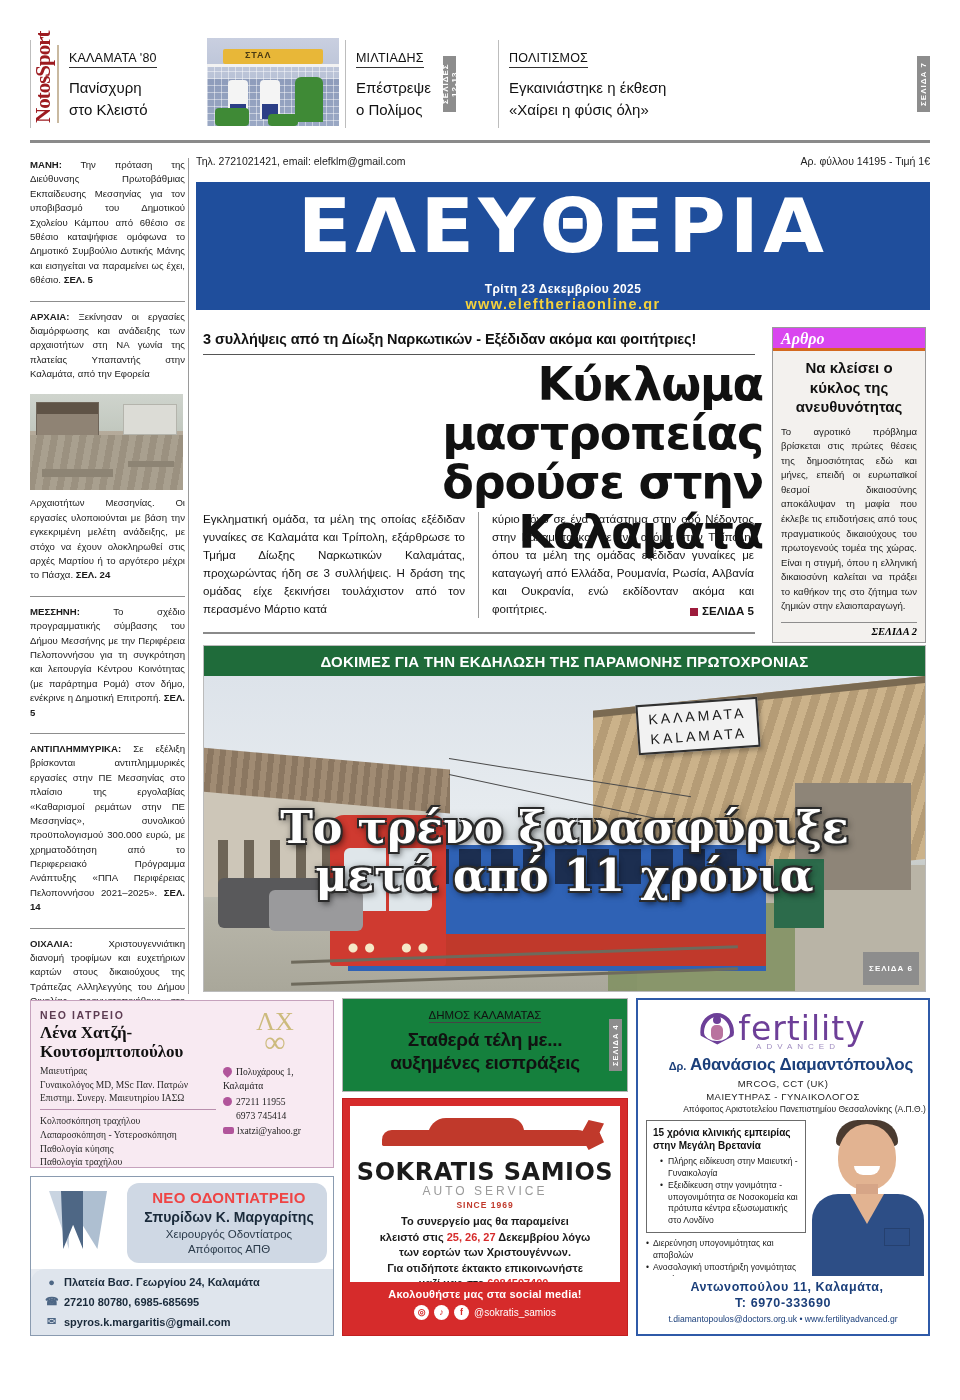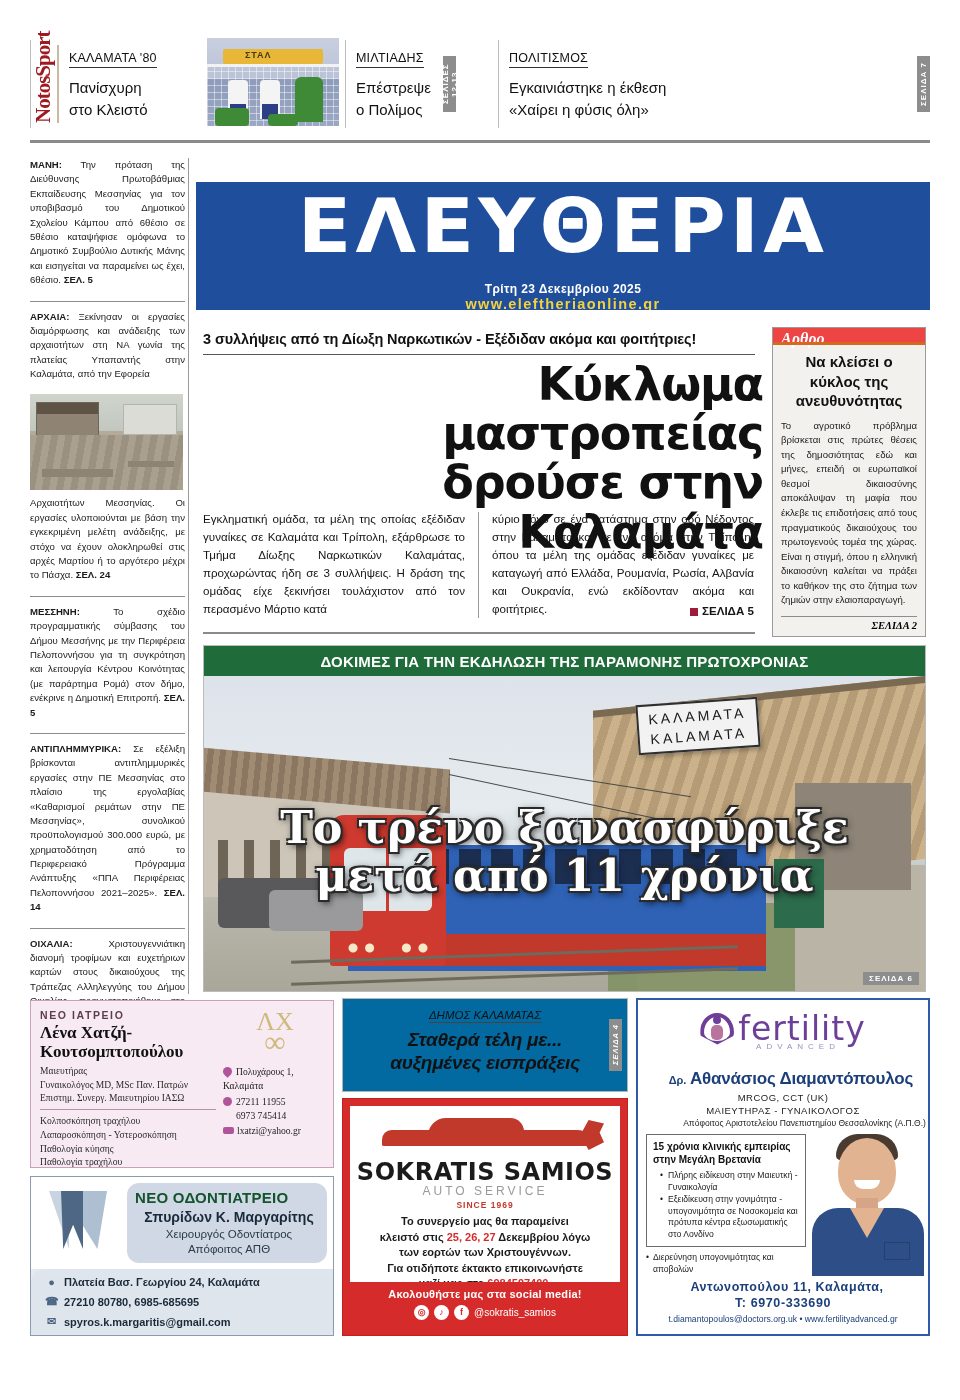--- a/index.html
+++ b/index.html
@@ -92,21 +92,21 @@
 
   .lead-cols{position:absolute;left:203px;top:510px;width:552px;display:flex;gap:0;}
   .lead-col{width:262px;font-size:11.6px;line-height:1.55;text-align:justify;color:#151515;}
   .lead-div{width:1px;background:#9a9a9a;margin:2px 13px 2px 13px;}
   .sel-tag{font-weight:bold;font-size:11.6px;white-space:nowrap;}
   .sq{display:inline-block;width:8px;height:8px;background:#9d1b3c;margin-right:4px;vertical-align:-1px;}
   .lead-rule{position:absolute;left:203px;top:632px;width:552px;height:2px;background:#8a8a8a;}
 
   
   .arthro{position:absolute;left:772px;top:327px;width:152px;border:1px solid #9a9a9a;background:#f3f1ee;}
-  .arthro-head{height:14px;background:#ef4444;position:relative;}
+  .arthro-head{height:20px;background:#d946ef;position:relative;}
   .arthro-head span{position:absolute;left:8px;top:2px;font-family:"Liberation Serif",serif;font-style:italic;font-weight:bold;font-size:16px;color:#fff;}
   .arthro-head:after{content:"";position:absolute;left:0;right:0;bottom:-3px;height:3px;background:#d4691f;}
   .arthro-title{padding:10px 7px 6px 7px;text-align:center;font-size:15px;font-weight:bold;line-height:1.3;color:#111;}
   .arthro-body{padding:2px 8px 4px 8px;font-size:9.6px;line-height:1.52;text-align:justify;color:#1b1b1b;}
   .arthro-foot{border-top:1px solid #8d8d8d;margin:4px 8px 5px 8px;padding-top:3px;text-align:right;
     font-family:"Liberation Serif",serif;font-style:italic;font-weight:bold;font-size:10.5px;}
 
   
   .photo-block{position:absolute;left:203px;top:645px;width:721px;height:345px;border:1px solid #bbb;overflow:hidden;}
   .pb-band{height:30px;background:#1f6b3a;color:#fff;display:flex;align-items:center;justify-content:center;
@@ -147,21 +147,21 @@
   .rail2{position:absolute;left:12%;bottom:11%;width:62%;height:3px;background:#6e6a5c;transform:rotate(-2deg);}
   .grass{position:absolute;right:18%;bottom:0;width:26%;height:28%;background:#7d8f5c;opacity:.8;}
   .green-box{position:absolute;right:14%;bottom:20%;width:7%;height:22%;background:#2c6b4b;}
 
   .overlay-h{position:absolute;left:0;right:0;top:128px;text-align:center;
     font-family:"DejaVu Serif",serif;font-weight:bold;font-size:44px;line-height:1.08;
     color:#fff;letter-spacing:0px;
     text-shadow:-2px -2px 0 #2a2a2a,2px -2px 0 #2a2a2a,-2px 2px 0 #2a2a2a,2px 2px 0 #2a2a2a,
                  0 0 7px rgba(0,0,0,.55), 3px 4px 6px rgba(0,0,0,.5);}
   .pb-sel{position:absolute;right:6px;bottom:6px;background:#8d8d8d;color:#fff;font-size:8px;
-          font-weight:bold;letter-spacing:1px;padding:2px 6px;}
+          font-weight:bold;letter-spacing:1px;padding:12px 6px;}
 
   
   .ad-lena{position:absolute;left:30px;top:1000px;width:304px;height:168px;
     background:#f8eaf2;border:1px solid #c6a2bd;box-sizing:border-box;overflow:hidden;}
   .lena-left{position:absolute;left:9px;top:8px;width:185px;}
   .lena-k{font-size:10.5px;font-weight:bold;letter-spacing:1.6px;color:#5d3c52;font-family:"Liberation Sans",sans-serif;}
   .lena-name{font-family:"Liberation Serif",serif;font-weight:bold;font-size:17px;line-height:1.13;color:#111;margin-top:2px;}
   .lena-sub{font-family:"Liberation Serif",serif;font-size:9.5px;line-height:1.38;color:#2a2a2a;margin-top:4px;}
   .lena-hr{height:1px;background:#b98fae;margin:4px 0 4px 0;width:176px;}
   .lena-list{font-family:"Liberation Serif",serif;font-size:9.6px;line-height:1.45;color:#2a2a2a;}
@@ -176,30 +176,30 @@
 
   
   .ad-dent{position:absolute;left:30px;top:1176px;width:304px;height:160px;border:1px solid #8a9bb0;
     background:#e7ebf1;box-sizing:border-box;overflow:hidden;}
   .dent-top{position:absolute;left:0;top:0;right:0;height:92px;background:#ffffff;}
   .dent-cap{position:absolute;left:96px;top:6px;right:6px;height:80px;background:#cfd8e4;border-radius:12px;}
   .dent-logo{position:absolute;left:18px;top:14px;width:62px;height:58px;}
   .dent-logo .a{position:absolute;left:0;top:0;width:0;height:0;border-left:20px solid transparent;border-right:0 solid transparent;border-top:58px solid #c9d4e1;}
   .dent-logo .b{position:absolute;left:12px;top:0;width:22px;height:58px;background:#4e6785;clip-path:polygon(0 0,100% 0,100% 100%,55% 58%,10% 100%);}
   .dent-logo .c{position:absolute;left:34px;top:0;width:24px;height:58px;background:#aebfd1;clip-path:polygon(0 0,100% 0,60% 100%,0 60%);}
-  .dent-h{position:absolute;left:104px;top:12px;right:10px;font-size:15px;font-weight:bold;letter-spacing:.3px;color:#14532d;}
+  .dent-h{position:absolute;left:104px;top:12px;right:10px;text-align:center;font-size:15px;font-weight:bold;letter-spacing:.3px;color:#ef4444;}
   .dent-n{position:absolute;left:104px;top:32px;right:10px;text-align:center;font-size:14px;font-weight:bold;color:#1a2a3a;}
   .dent-s1{position:absolute;left:104px;top:51px;right:10px;text-align:center;font-size:11.5px;color:#2a3a4a;}
   .dent-s2{position:absolute;left:104px;top:66px;right:10px;text-align:center;font-size:11.5px;color:#2a3a4a;}
   .dent-bot{position:absolute;left:0;right:0;bottom:0;height:66px;background:#dfe5ed;border-radius:14px 0 0 0;}
   .dent-line{display:flex;align-items:center;font-size:11px;color:#1a2a3a;margin:7px 0 0 14px;font-weight:bold;}
   .dent-line .ic{width:13px;margin-right:6px;text-align:center;color:#4e6785;font-size:11px;}
 
   
-  .dimos{position:absolute;left:342px;top:998px;width:286px;height:94px;border:1px solid #b4b4b4;background:#0369a1;box-sizing:border-box;font-style:italic;}
+  .dimos{position:absolute;left:342px;top:998px;width:286px;height:94px;border:1px solid #b4b4b4;background:#15803d;box-sizing:border-box;}
   .dimos-k{margin-top:10px;text-align:center;font-size:11.5px;color:#111;}
   .dimos-k span{border-bottom:1px solid #444;padding-bottom:1px;}
   .dimos-t{margin-top:7px;text-align:center;font-size:19px;font-weight:bold;line-height:1.22;color:#111;letter-spacing:-.3px;}
   .dimos-tag{position:absolute;right:5px;top:20px;background:#8d8d8d;color:#fff;font-size:7.5px;font-weight:bold;
     letter-spacing:1px;padding:5px 2px;writing-mode:vertical-rl;transform:rotate(180deg);height:52px;
     display:flex;align-items:center;justify-content:center;box-sizing:border-box;}
 
   
   .sok{position:absolute;left:342px;top:1098px;width:286px;height:238px;background:#d62b2b;border:1px solid #c02020;box-sizing:border-box;padding:7px;}
   .sok-in{background:#fff;height:176px;position:relative;overflow:hidden;}
@@ -220,21 +220,21 @@
   
   .fert{position:absolute;left:636px;top:998px;width:294px;height:338px;border:2px solid #2f5aa8;background:#fff;box-sizing:border-box;overflow:hidden;}
   .fert-logo{display:flex;align-items:center;justify-content:center;margin-top:9px;gap:4px;}
   .heartm{width:34px;height:32px;position:relative;}
   .heartm .h{position:absolute;inset:0;border:4px solid #6d3f98;border-radius:50% 50% 50% 50%/60% 60% 40% 40%;
     clip-path:polygon(0 0,100% 0,100% 72%,50% 100%,0 72%);}
   .heartm .d{position:absolute;left:13px;top:3px;width:8px;height:8px;border-radius:50%;background:#6d3f98;}
   .heartm .b{position:absolute;left:11px;top:12px;width:12px;height:15px;background:#b9739f;border-radius:5px;}
   .fert-word{font-size:33px;color:#6d3f98;letter-spacing:1px;font-family:"DejaVu Sans",sans-serif;}
   .fert-adv{text-align:center;font-size:8px;letter-spacing:5px;color:#a08dc0;margin-top:-6px;margin-left:30px;}
-  .fert-dr{text-align:center;font-size:17px;font-weight:bold;color:#1b3f7a;margin-top:18px;letter-spacing:-.2px;padding-left:16px;}
+  .fert-dr{text-align:center;font-size:17px;font-weight:bold;color:#1b3f7a;margin-top:4px;letter-spacing:-.2px;padding-left:16px;}
   .fert-dr small{font-size:11px;}
   .fert-l1{text-align:center;font-size:9.5px;margin-top:3px;color:#1b1b1b;letter-spacing:.5px;}
   .fert-l2{text-align:center;font-size:9.5px;margin-top:2px;color:#1b1b1b;letter-spacing:.5px;}
   .fert-l3{text-align:center;font-size:8.5px;margin-top:2px;color:#1b1b1b;padding-left:43px;}
   .fert-mid{position:relative;margin-top:6px;height:176px;}
   .fert-box{position:absolute;left:8px;top:0;width:160px;border:1px solid #6b6b6b;padding:5px 6px;box-sizing:border-box;background:#fff;}
   .fert-box b{font-size:10px;line-height:1.3;display:block;color:#111;}
   .fert-box ul{margin:4px 0 0 0;padding-left:9px;list-style:none;}
   .fert-box li{font-size:8.6px;line-height:1.38;color:#1b1b1b;position:relative;padding-left:6px;}
   .fert-box li:before{content:"•";position:absolute;left:-2px;}
@@ -304,20 +304,24 @@
         <div class="t-kicker">ΠΟΛΙΤΙΣΜΟΣ</div>
         <div class="t-line">Εγκαινιάστηκε η έκθεση</div>
         <div class="t-line">«Χαίρει η φύσις όλη»</div>
       </div>
       <div class="side-tag" style="margin-left:auto;">ΣΕΛΙΔΑ 7</div>
     </div>
   </div>
 
   <div class="rule-thick"></div>
 
+  <div class="contact-row">
+    <div>Τηλ. 2721021421, email: elefklm@gmail.com</div>
+    <div>Αρ. φύλλου 14195 - Τιμή 1€</div>
+  </div>
 
   <div class="masthead">
     <div class="mh-title">ΕΛΕΥΘΕΡΙΑ</div>
     <div class="mh-date">Τρίτη 23 Δεκεμβρίου 2025</div>
     <div class="mh-url">www.eleftheriaonline.gr</div>
   </div>
 
   <div class="sidebar">
 
     <div class="sb-item">

